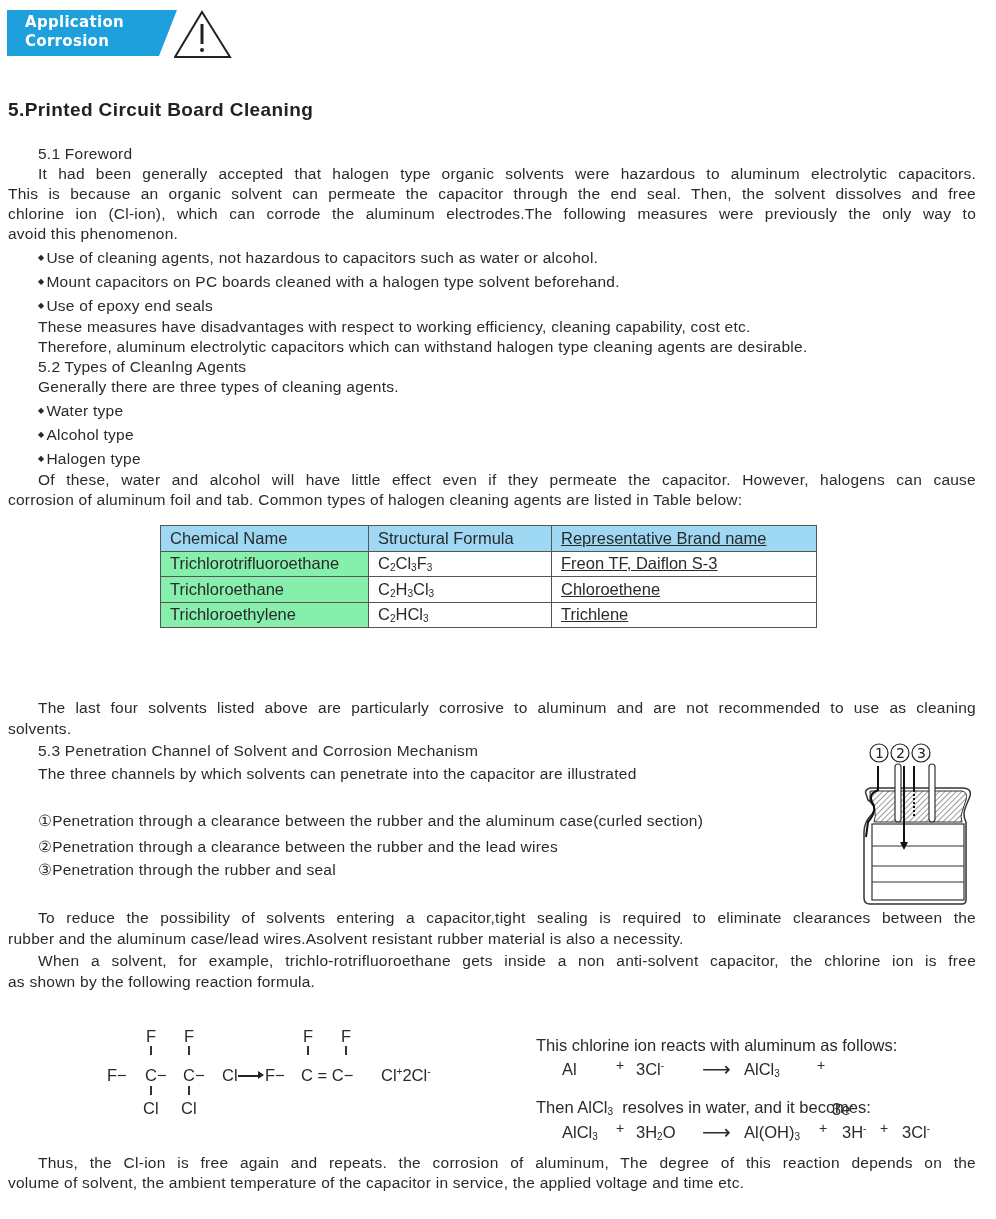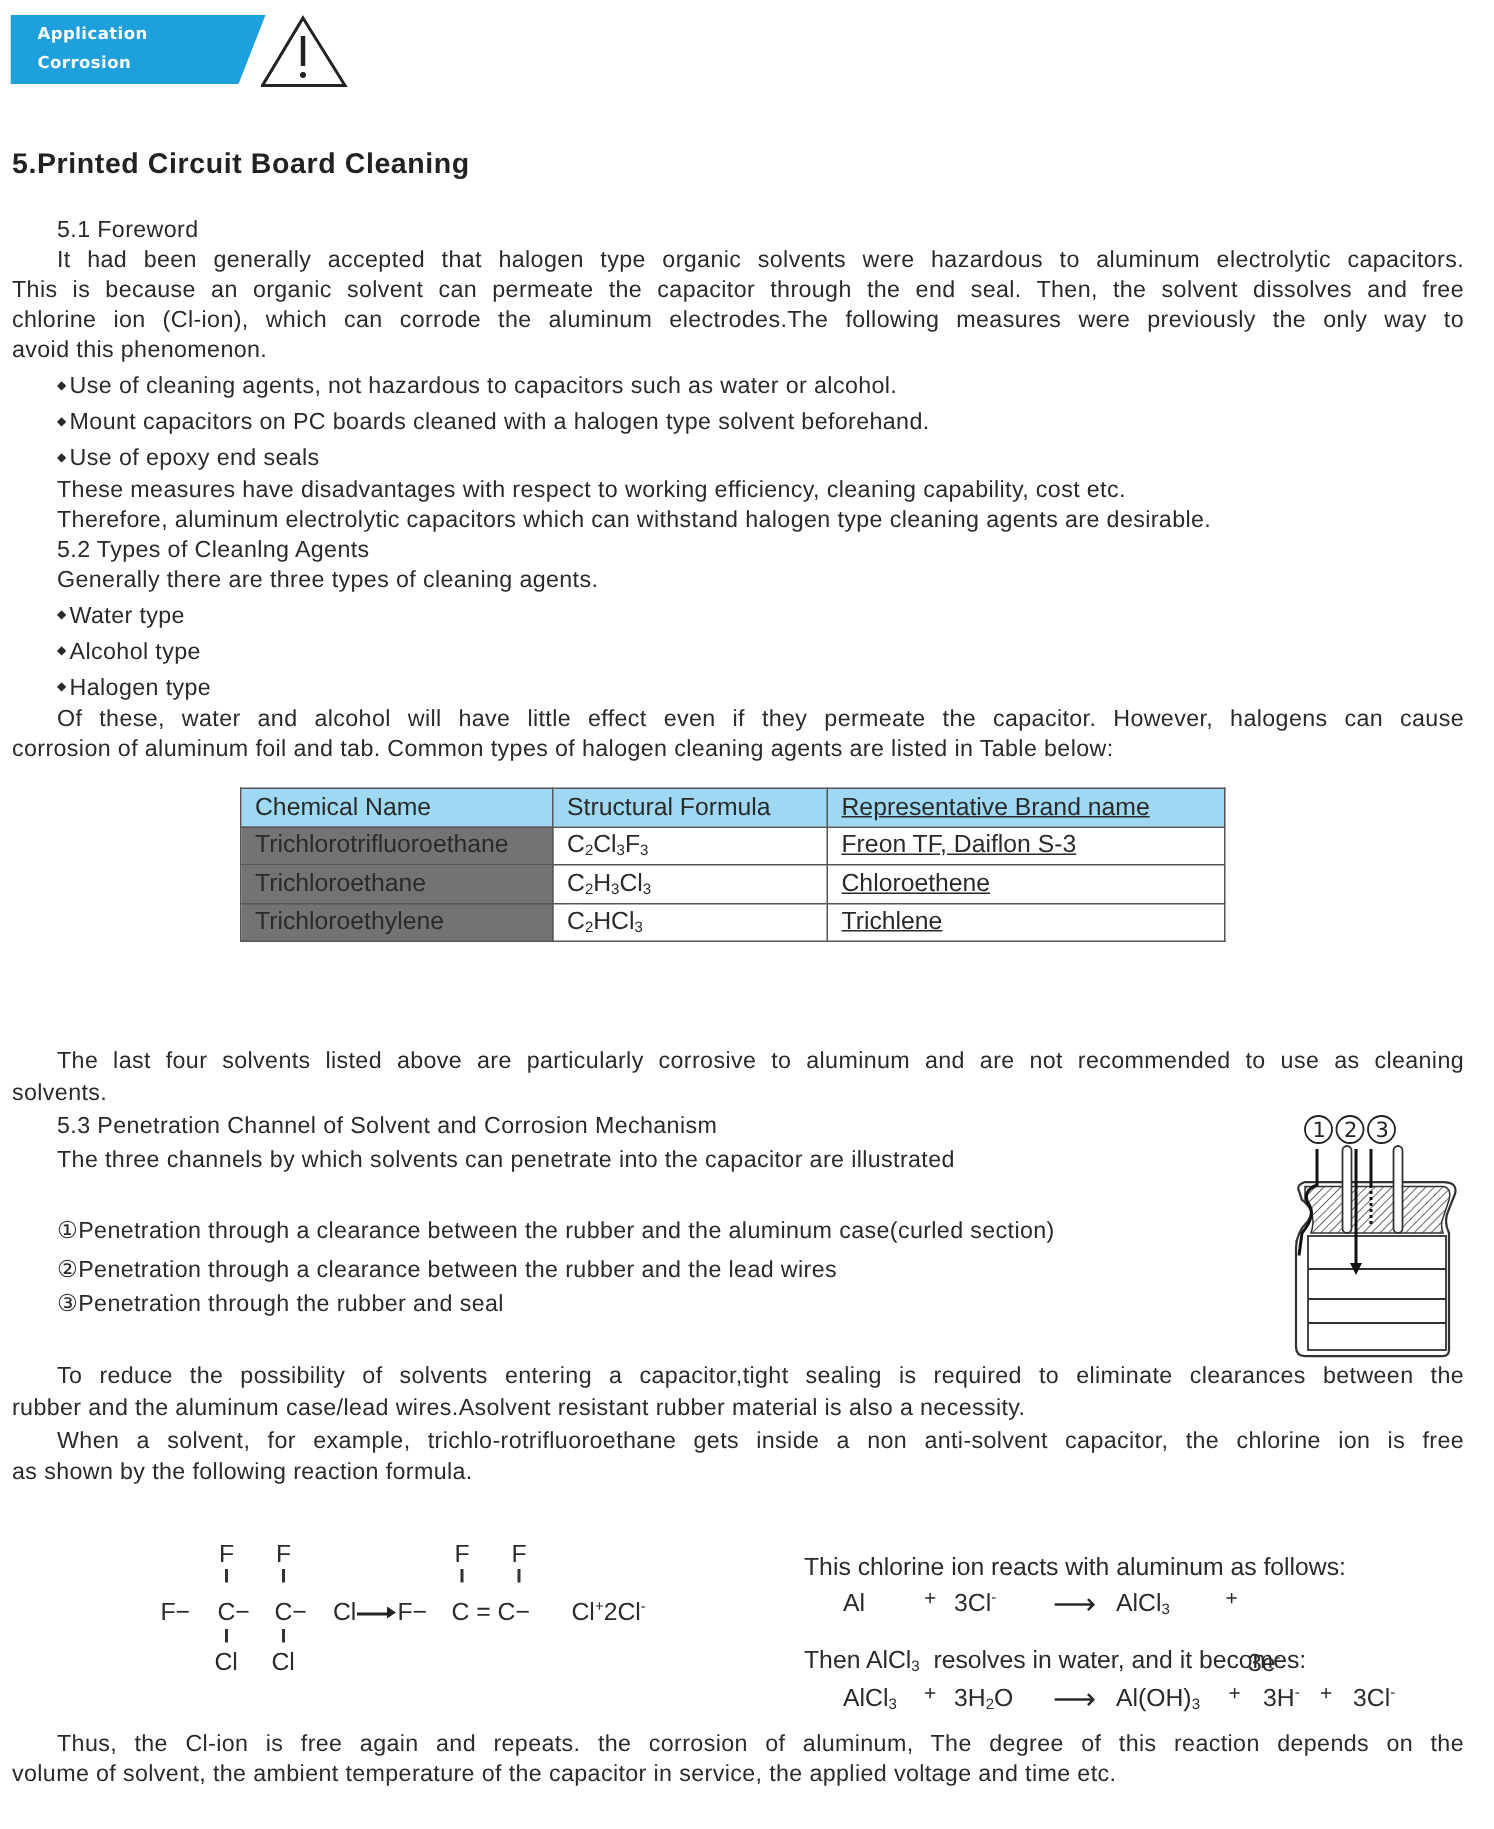--- a/index.html
+++ b/index.html
@@ -2,31 +2,31 @@
 <html><head>
 <meta charset="utf-8">
 <style>
   * { box-sizing: border-box; margin: 0; padding: 0; }
   html, body { width: 996px; height: 1219px; background: #ffffff; overflow: hidden; }
   body { position: relative; font-family: "Liberation Sans", sans-serif; color: #2a2a2a; font-size: 15.5px; }
   .abs { position: absolute; white-space: nowrap; }
   
   .banner { position: absolute; left: 7px; top: 10px; width: 170px; height: 46px; }
   .banner svg { position: absolute; left: 0; top: 0; }
-  .banner-text { position: absolute; left: 18px; top: 3px; color: #ffffff; font-family: "DejaVu Sans", sans-serif; font-weight: bold; font-size: 11px; line-height: 19px; letter-spacing: 0.3px; }
+  .banner-text { position: absolute; left: 18px; top: 3px; color: #ffffff; font-family: "DejaVu Sans", sans-serif; font-weight: bold; font-size: 15px; line-height: 19px; letter-spacing: 0.3px; }
   .warn { position: absolute; left: 174px; top: 10px; }
   .title { position: absolute; left: 8px; top: 99px; font-size: 19px; font-weight: bold; letter-spacing: 0.4px; color: #222; }
   .line { position: absolute; left: 8px; width: 968px; font-size: 15.5px; line-height: 20px; letter-spacing: 0.25px; white-space: nowrap; }
   .ind { left: 38px; }
   .just { text-align: justify; text-align-last: justify; }
   .bullet::before { content: "\25C6"; font-size: 8px; position: relative; top: -3px; margin-right: 2px; }
   
   table.chem { position: absolute; left: 160px; top: 525px; border-collapse: collapse; font-size: 16.5px; }
   table.chem td { border: 1.5px solid #555; height: 25.5px; padding: 0 9px; white-space: nowrap; }
-  table.chem td.c1 { width: 208px; background: #737373; }
+  table.chem td.c1 { width: 208px; background: #86efac; }
   table.chem td.c2 { width: 183px; }
   table.chem td.c3 { width: 265px; text-decoration: underline; }
   table.chem tr.head td { background: #9ed8f3; }
   sub { font-size: 10px; vertical-align: -2px; }
   sup { font-size: 10px; vertical-align: 6px; }
   .eq { position: absolute; font-size: 16.5px; white-space: nowrap; margin-top: 17px; }
   .formula { position: absolute; font-size: 16.5px; white-space: nowrap; }
 </style>
 </head>
 <body>

